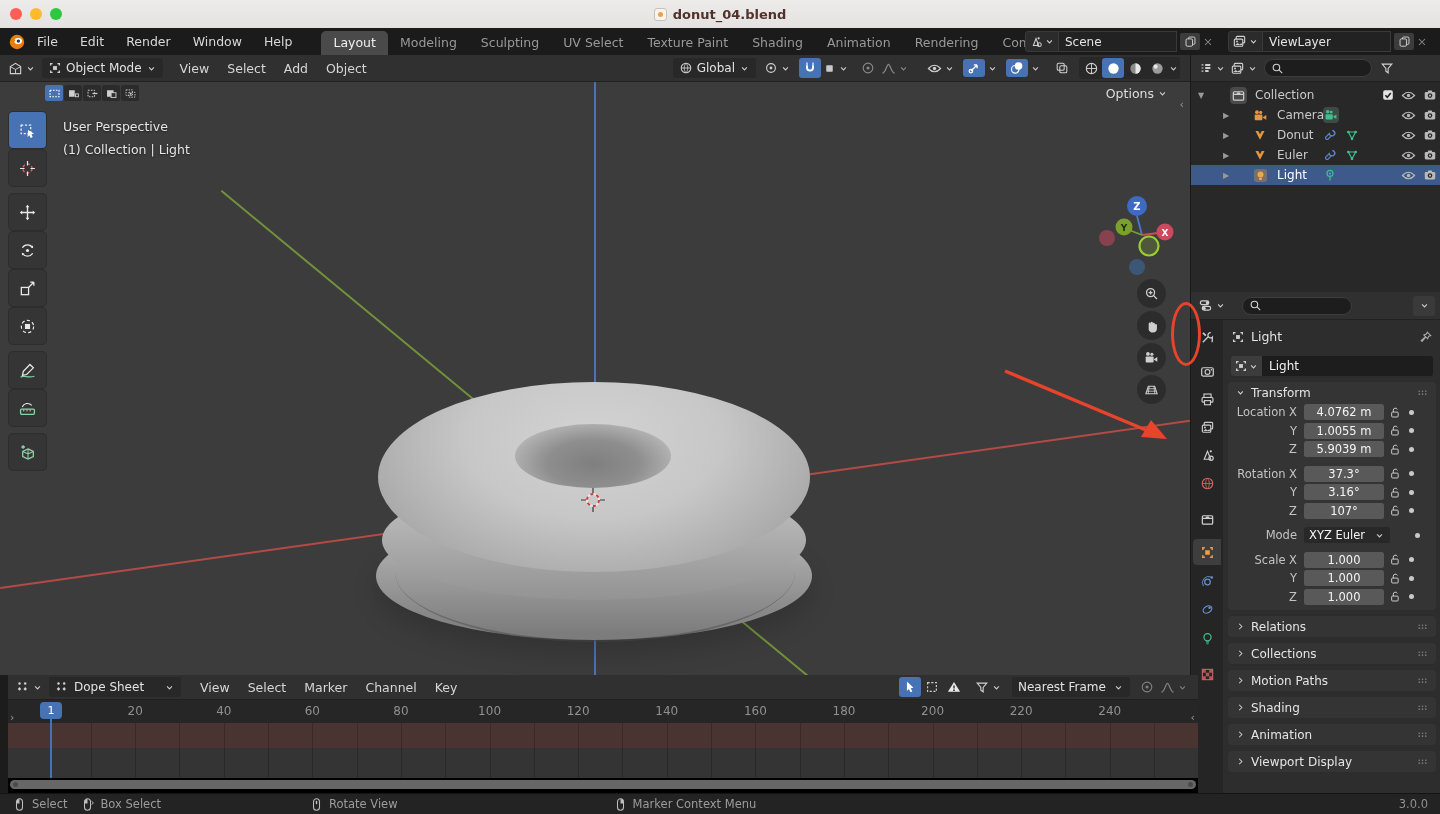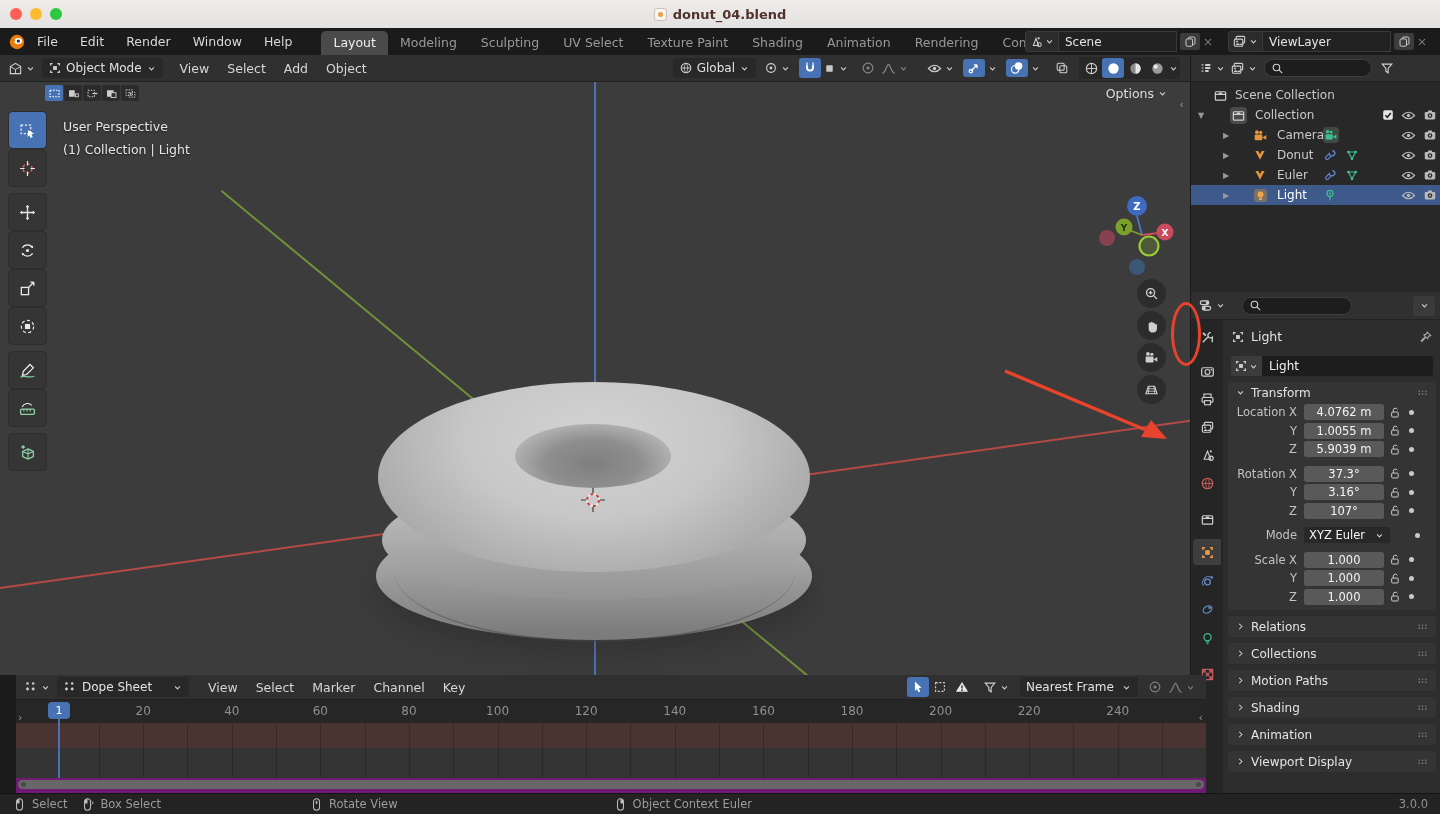--- a/index.html
+++ b/index.html
@@ -90,21 +90,21 @@
   .tr-label { width:72px; text-align:right; color:#c3c3c3; font-size:11.5px; padding-right:7px; }
   .tr-field { width:80px; height:16px; background:#595959; border-radius:2.5px; color:#f4f4f4; font-size:11.5px; display:flex; align-items:center; justify-content:center; }
   .tr-field.dropdown { background:#282828; justify-content:space-between; padding:0 5px; width:86px; }
   .tr-lock { width:20px; display:flex; justify-content:center; color:#bdbdbd; }
   .tr-dot { width:14px; display:flex; justify-content:center; }
   .tr-dot i { width:5px; height:5px; border-radius:50%; background:#c9c9c9; }
   .sub-collapsed { display:flex; align-items:center; gap:5px; color:#d5d5d5; font-size:12px; padding:6px 0 6px 24px; }
   .grip { color:#808080; }
 
   
-  .dope { left:16px; top:675px; width:1190px; height:118px; background:#701a75; }
+  .dope { left:8px; top:675px; width:1190px; height:118px; background:#000000; }
   .dope-header { position:absolute; left:0; top:0; width:1190px; height:25px; background:#303030; display:flex; align-items:center; border-bottom:1px solid #202020; }
   .dope-ruler { position:absolute; left:0; top:25px; width:1190px; height:23px; background:#262626; }
   .tick-label { position:absolute; top:4px; transform:translateX(-50%); color:#909090; font-size:12px; }
   .dope-band { position:absolute; left:0; top:48px; width:1190px; height:25px; background:#4a3431; }
   .dope-grid { position:absolute; left:0; top:73px; width:1190px; height:30px; background:#343434; }
   .gridline { position:absolute; top:0; width:1px; height:100%; background:rgba(0,0,0,.2); }
   .playhead-badge { position:absolute; left:32px; top:2px; width:22px; height:17px; background:#4772b3; border-radius:4px; color:#fff; font-size:11px; display:flex; align-items:center; justify-content:center; }
   .playhead-line { position:absolute; left:42px; top:44px; width:2px; height:59px; background:#4772b3; }
   .dope-scroll { position:absolute; left:2px; top:105px; width:1186px; height:9px; background:#676767; border-radius:5px; }
   .dope-scroll i { position:absolute; top:2px; width:5px; height:5px; border-radius:50%; background:#4a4a4a; }
@@ -678,31 +678,20 @@
         </span>
     </div>
 
     <svg class="abs" style="left:995px;top:283px" width="185" height="95">
       <path d="M10 6 L158 68" stroke="#e8432b" stroke-width="3.5"></path>
       <path d="M172 74 L146 72 L156 55 Z" fill="#e8432b"></path>
     </svg>
   </div>
 
   <div class="abs outliner" id="outliner">
-      <div class="ol-row">
-        <span class="ol-ico icn" style="left: 22px;">
-          <svg width="15" height="15" viewBox="0 0 16 16">
-            <rect x="2.5" y="4" width="11" height="9" rx="1" fill="none" stroke="currentColor" stroke-width="1.3"></rect>
-            <path d="M2.5 6.8h11" stroke="currentColor" stroke-width="1.3"></path>
-            <rect x="6" y="4.9" width="4" height="1.6" rx=".8" fill="currentColor"></rect>
-          </svg>
-        </span>
-        <span class="ol-label" style="left: 44px;">Scene Collection</span>
-        <span class="ol-right"></span>
-      </div>
       <div class="ol-row">
         <span class="ol-exp" style="left: 7px;">▼</span>
         <span class="ol-ico icn" style="left: 39px; background: rgb(74, 74, 74); border-radius: 4px; padding: 1px;">
           <svg width="15" height="15" viewBox="0 0 16 16">
             <rect x="2.5" y="4" width="11" height="9" rx="1" fill="none" stroke="currentColor" stroke-width="1.3"></rect>
             <path d="M2.5 6.8h11" stroke="currentColor" stroke-width="1.3"></path>
             <rect x="6" y="4.9" width="4" height="1.6" rx=".8" fill="currentColor"></rect>
           </svg>
         </span>
         <span class="ol-label" style="left: 64px;">Collection</span>
@@ -1592,21 +1581,21 @@
           </span>
           <span>Rotate View</span>
         </span>
         <span class="hint" style="margin-right: 0px;">
           <span class="icn" style="color: rgb(189, 189, 189);">
             <svg width="15" height="15" viewBox="0 0 16 16">
               <rect x="4.8" y="1.8" width="6.4" height="12.4" rx="3.2" fill="none" stroke="currentColor" stroke-width="1.1"></rect>
               <path d="M8 2a3.2 3.2 0 0 1 3.2 3.2V7H8z" fill="currentColor"></path>
             </svg>
           </span>
-          <span>Object Context Euler</span>
+          <span>Marker Context Menu</span>
         </span>
       </div>
     <span class="version">3.0.0</span>
   </div>
 
   <div class="abs anno-ellipse"></div>
 
 </div>
 
 </body></html>

